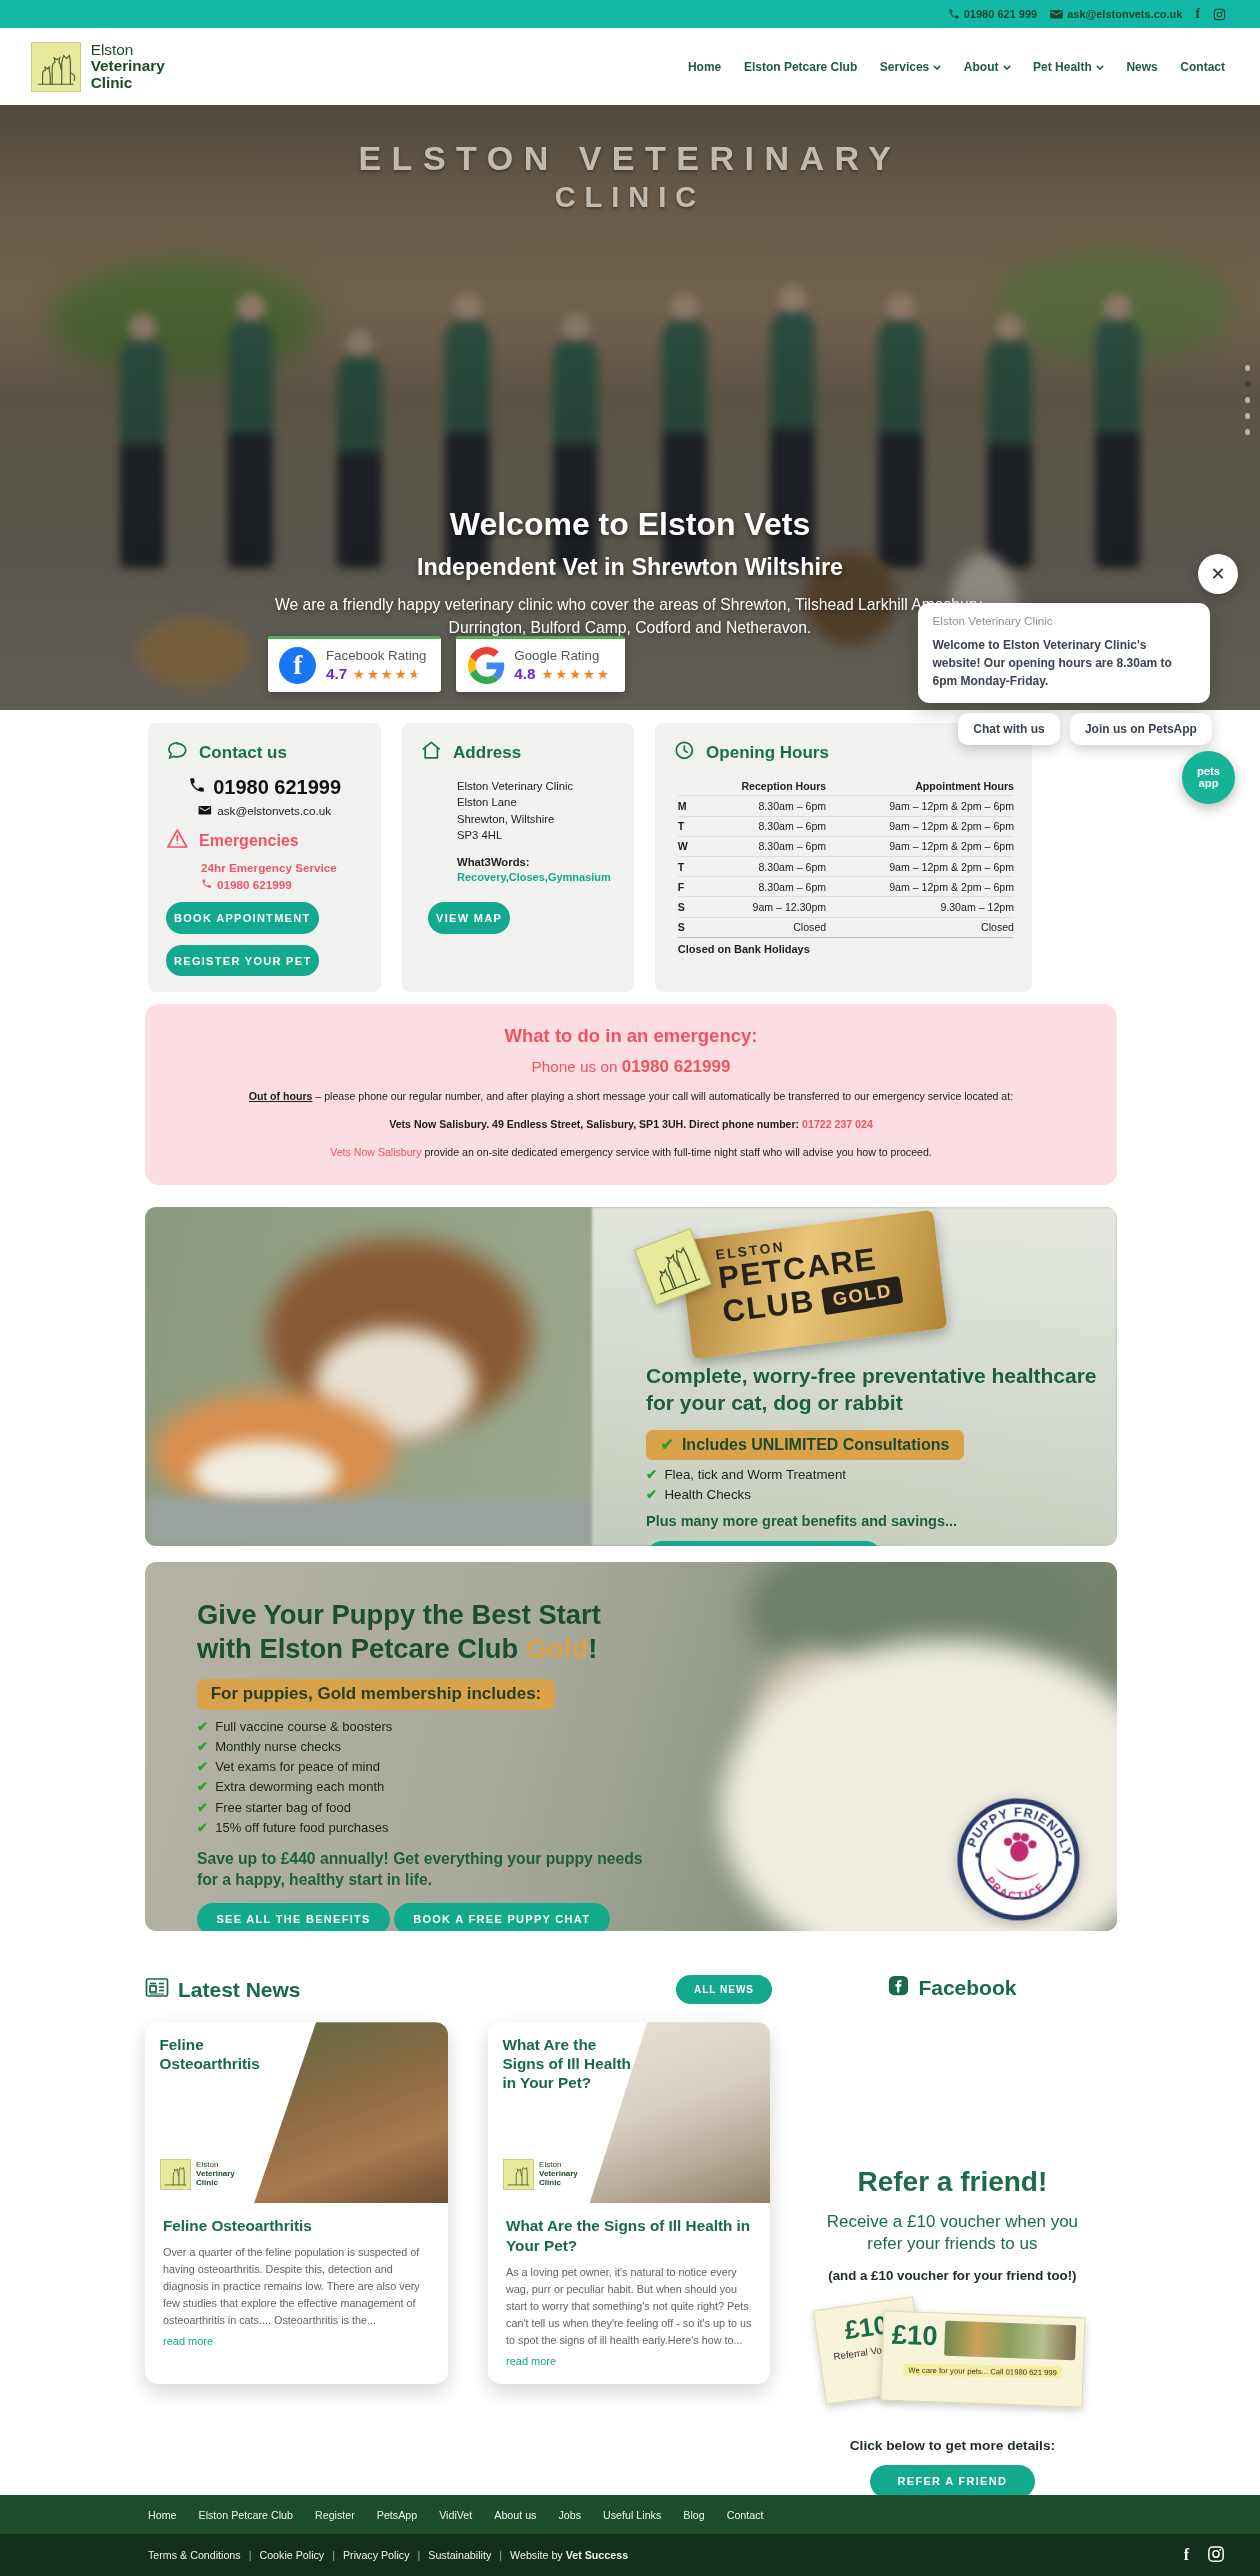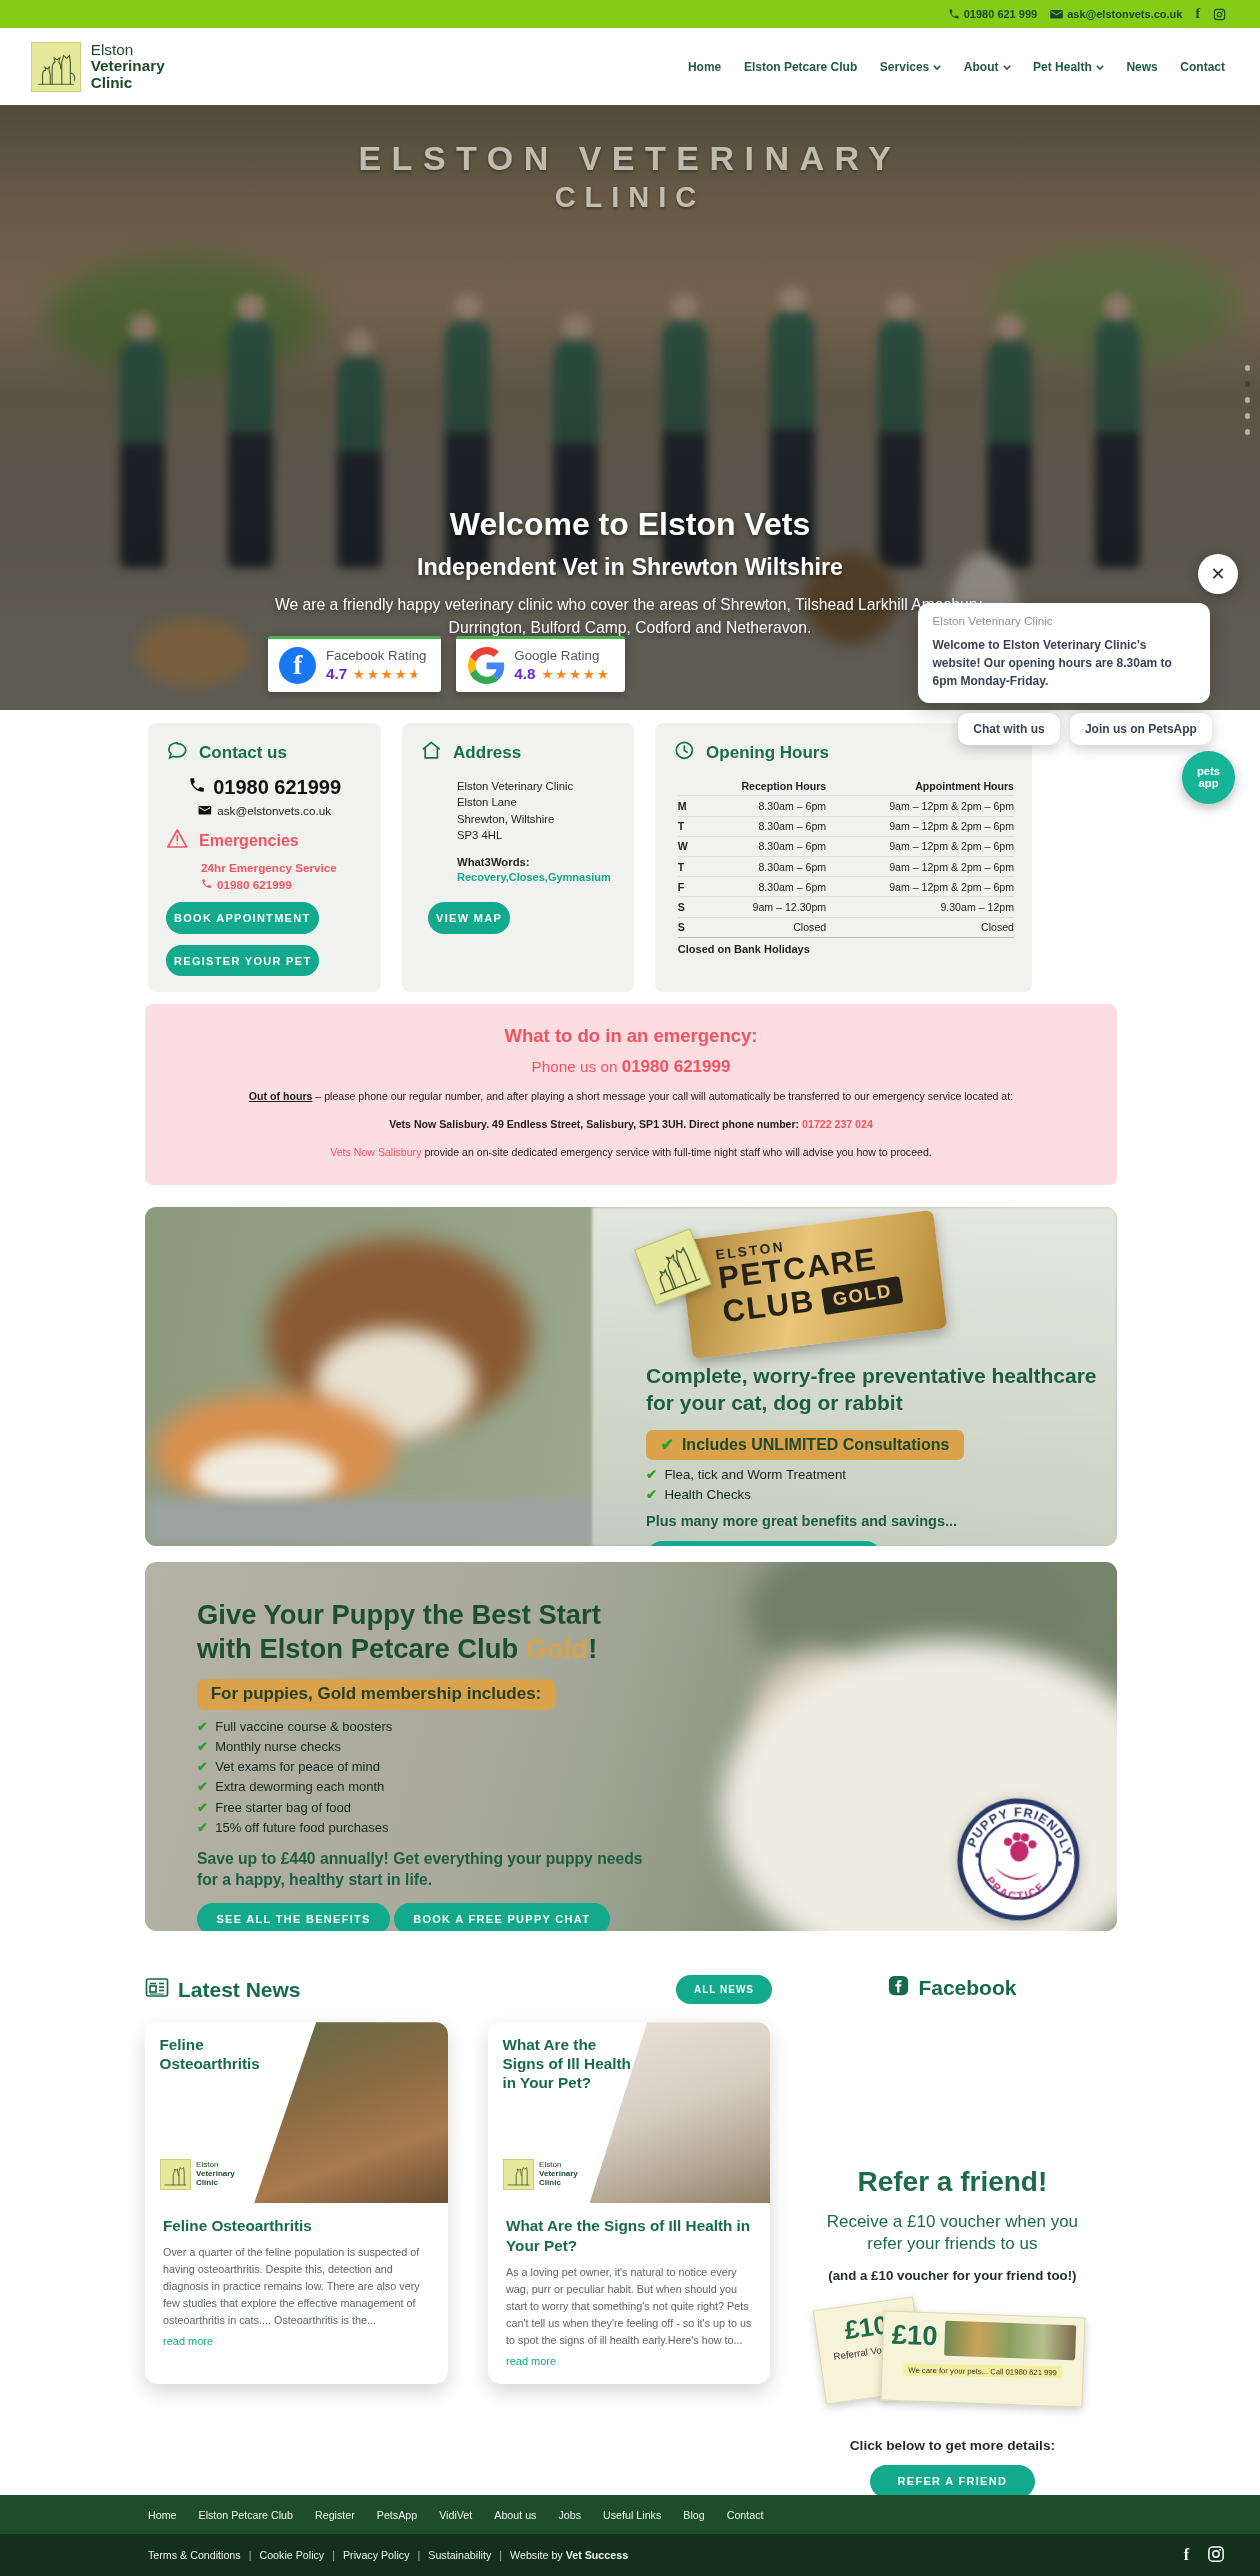--- a/index.html
+++ b/index.html
@@ -1,21 +1,21 @@
 <!DOCTYPE html>
 <html style="font-size:13px"><head>
 <meta charset="utf-8">
 <style>
   * { margin:0; padding:0; box-sizing:border-box; }
   body { width:1260px; height:2576px; position:relative; background:#fff;
          font-family:"Liberation Sans", sans-serif; color:#222; overflow:hidden; }
   [data-interactable="true"] { cursor:pointer; }
 
   
-  .topbar { height:28px; background:#84cc16; display:flex; justify-content:flex-end;
+  .topbar { height:28px; background:#14b8a6; display:flex; justify-content:flex-end;
             align-items:center; gap:13px; padding-right:34px; color:#17492e;
             font-weight:700; font-size:11px; }
   .topbar .item { display:flex; align-items:center; gap:4px; }
   .topbar svg { display:block; }
 
   
   .header { height:77px; display:flex; align-items:center; justify-content:space-between;
             padding:0 35px 0 31px; background:#fff; }
   .logo { display:flex; align-items:center; gap:9.7px; }
   .logo-box { width:50px; height:50px; background:#e6e99c; border:0.8px solid #c9cf7c; }
@@ -115,21 +115,21 @@
   .c-address .teal-btn { margin:19.4px 8px 0; }
   .hours-table { margin:9.7px 0 0 4.8px; font-size:10.6px; color:#222; }
   .hrow { display:grid; grid-template-columns:27.4px 121px 1fr; padding:3.6px 0;
           border-top:0.8px solid #ddd; }
   .hrow.headrow { border-top:none; font-weight:700; }
   .hrow .d { font-weight:700; }
   .hrow .r, .hrow .a { text-align:right; }
   .hours-note { border-top:0.8px solid #bbb; margin-left:4.8px; padding-top:4.8px; font-weight:700; font-size:11px; }
 
   
-  .emergency { margin:12px 0 0 145px; width:972px; background:#fcdde1; border-radius:8px;
+  .emergency { margin:12px 0 0 145px; width:972px; background:#fcdde1; border-radius:14px;
                padding:21px 56px 24px; text-align:center; }
   .emergency h2 { color:#ee5361; font-size:18.5px; font-weight:700; }
   .emergency .phoneline { color:#ee5361; font-size:15.3px; margin-top:9.7px; }
   .emergency .phoneline b { font-size:17px; }
   .emergency p { font-size:10.6px; margin-top:12px; line-height:1.5; color:#1c1c1c; }
   .emergency .lead { font-weight:700; text-decoration:underline; }
   .emergency .bold { font-weight:700; }
   .emergency .rednum { color:#ee5361; font-weight:700; }
   .emergency .redtxt { color:#ee5361; }
 

